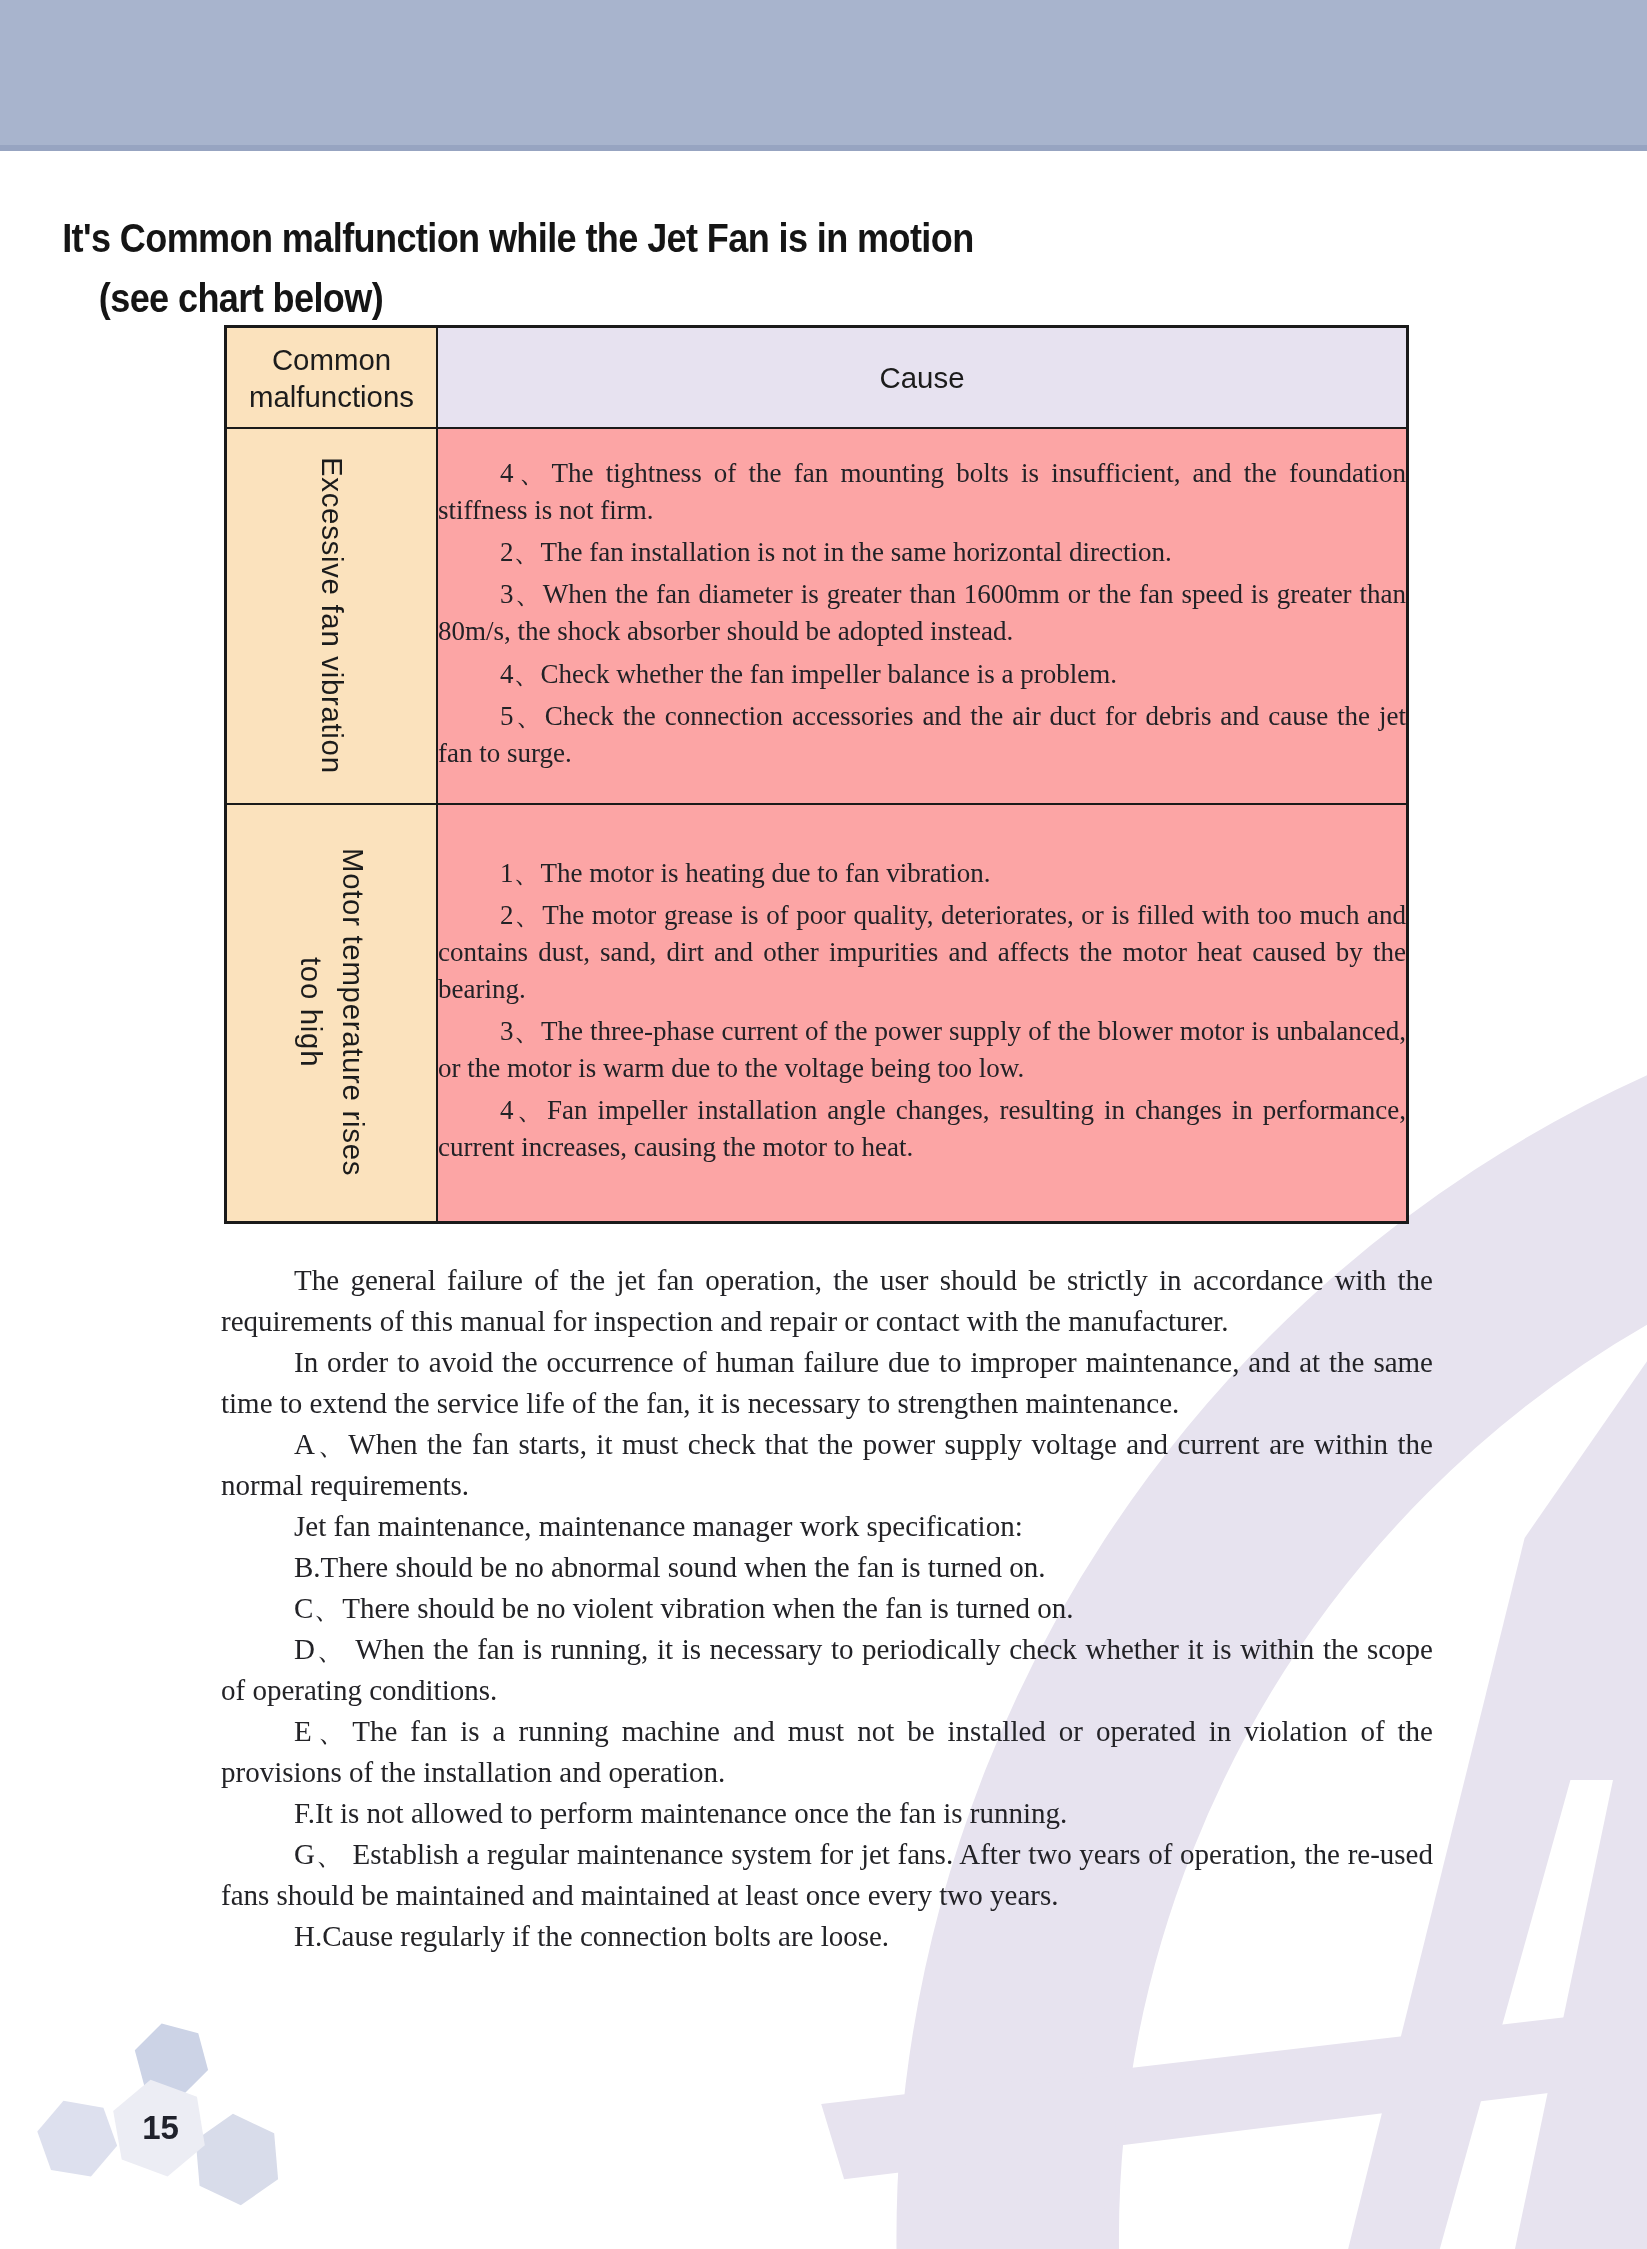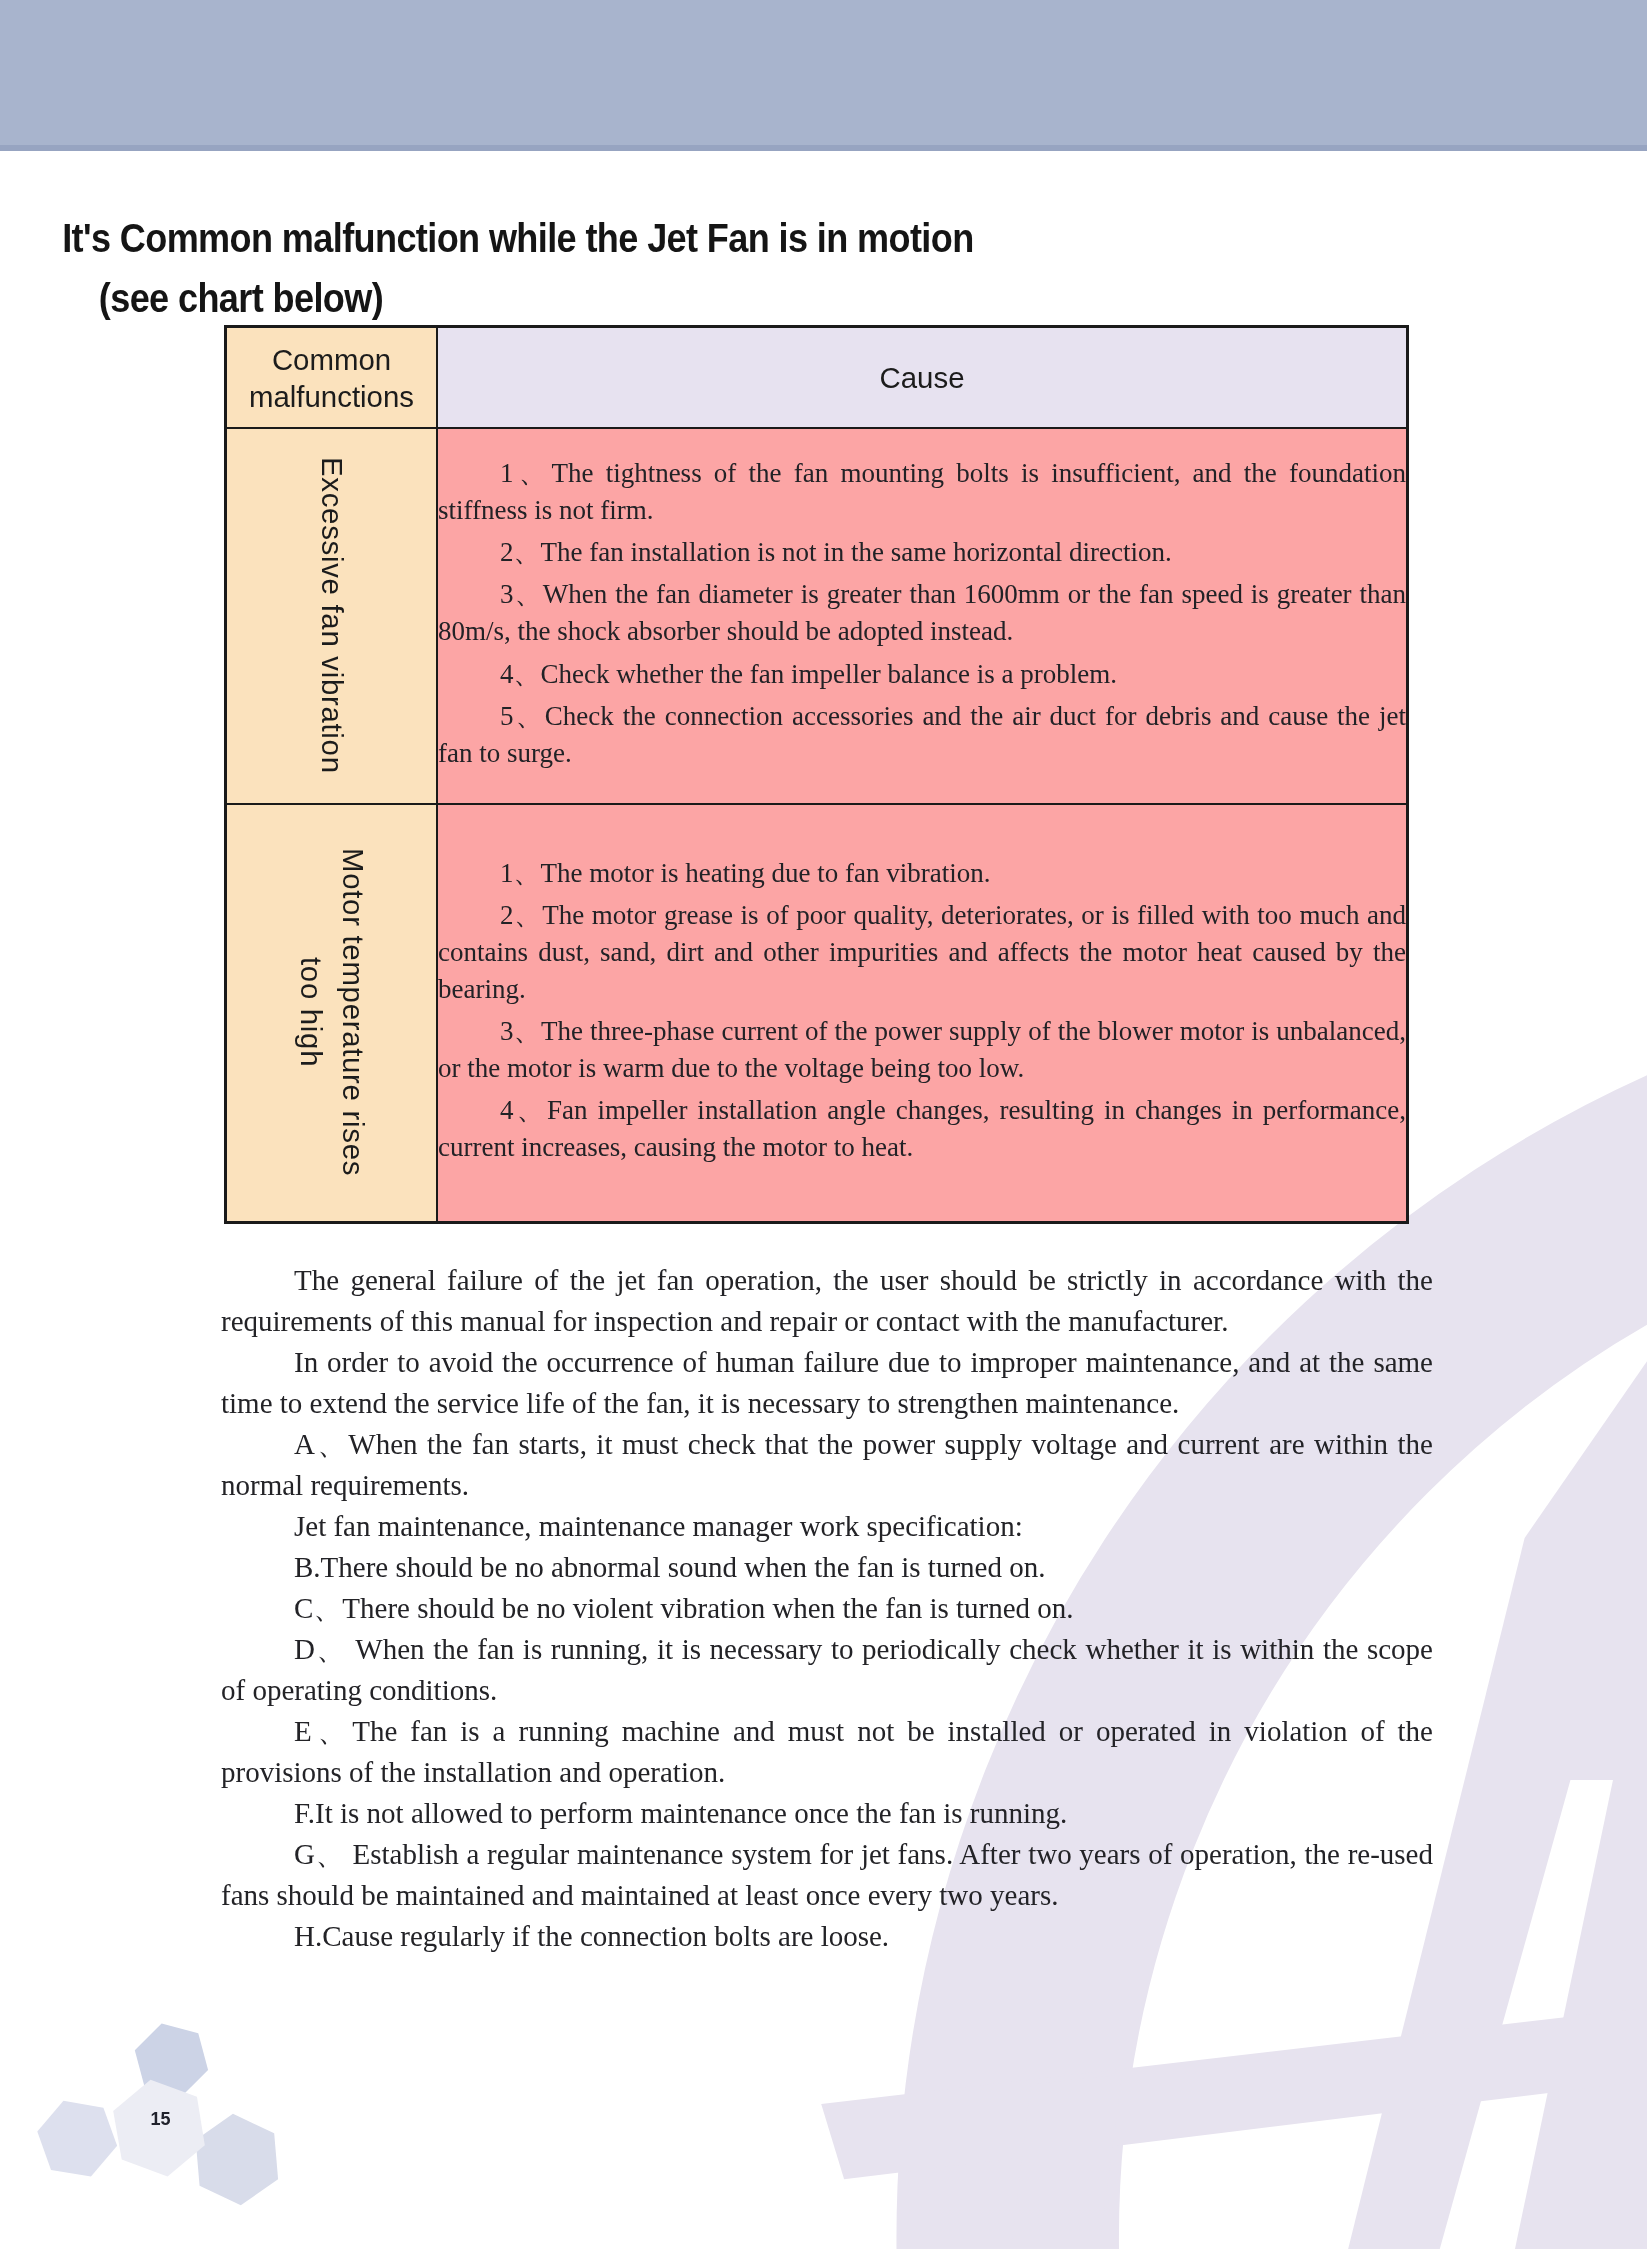--- a/index.html
+++ b/index.html
@@ -59,21 +59,21 @@
     position:absolute;left:221px;top:1260px;width:1212px;
   }
   .body-text p{
     margin:0;font-size:29px;line-height:41px;text-align:justify;
     text-indent:73px;color:#232327;
   }
 
   
   .page-num{
     position:absolute;left:128px;top:2109px;width:65px;text-align:center;
-    font-family:"Liberation Sans", sans-serif;font-weight:700;font-size:18px;color:#20222c;
+    font-family:"Liberation Sans", sans-serif;font-weight:700;font-size:33px;color:#20222c;
   }
 </style>
 </head>
 <body>
 
 <div class="page">
 
   <svg class="bg-decor" width="1647" height="2250" viewBox="0 0 2517 3438">
 
     <circle cx="3320" cy="3420" r="1780" fill="none" stroke="#e7e3ef" stroke-width="340"></circle>
@@ -107,21 +107,21 @@
         <td class="hdr-cell cell-peach col-label">Common malfunctions</td>
         <td class="hdr-cell cell-lav">Cause</td>
       </tr>
       <tr>
         <td class="cell-peach vcell row1-cell">
           <span class="vtext">
             <div>Excessive fan vibration</div>
           </span>
         </td>
         <td class="cause-cell row1-cell">
-          <p>1、The tightness of the fan mounting bolts is insufficient, and the foundation stiffness is not firm.</p>
+          <p>4、The tightness of the fan mounting bolts is insufficient, and the foundation stiffness is not firm.</p>
           <p>2、The fan installation is not in the same horizontal direction.</p>
           <p>3、When the fan diameter is greater than 1600mm or the fan speed is greater than 80m/s, the shock absorber should be adopted instead.</p>
           <p>4、Check whether the fan impeller balance is a problem.</p>
           <p>5、Check the connection accessories and the air duct for debris and cause the jet fan to surge.</p>
         </td>
       </tr>
       <tr>
         <td class="cell-peach vcell row2-cell">
           <span class="vtext">
             <div>Motor temperature rises</div>

